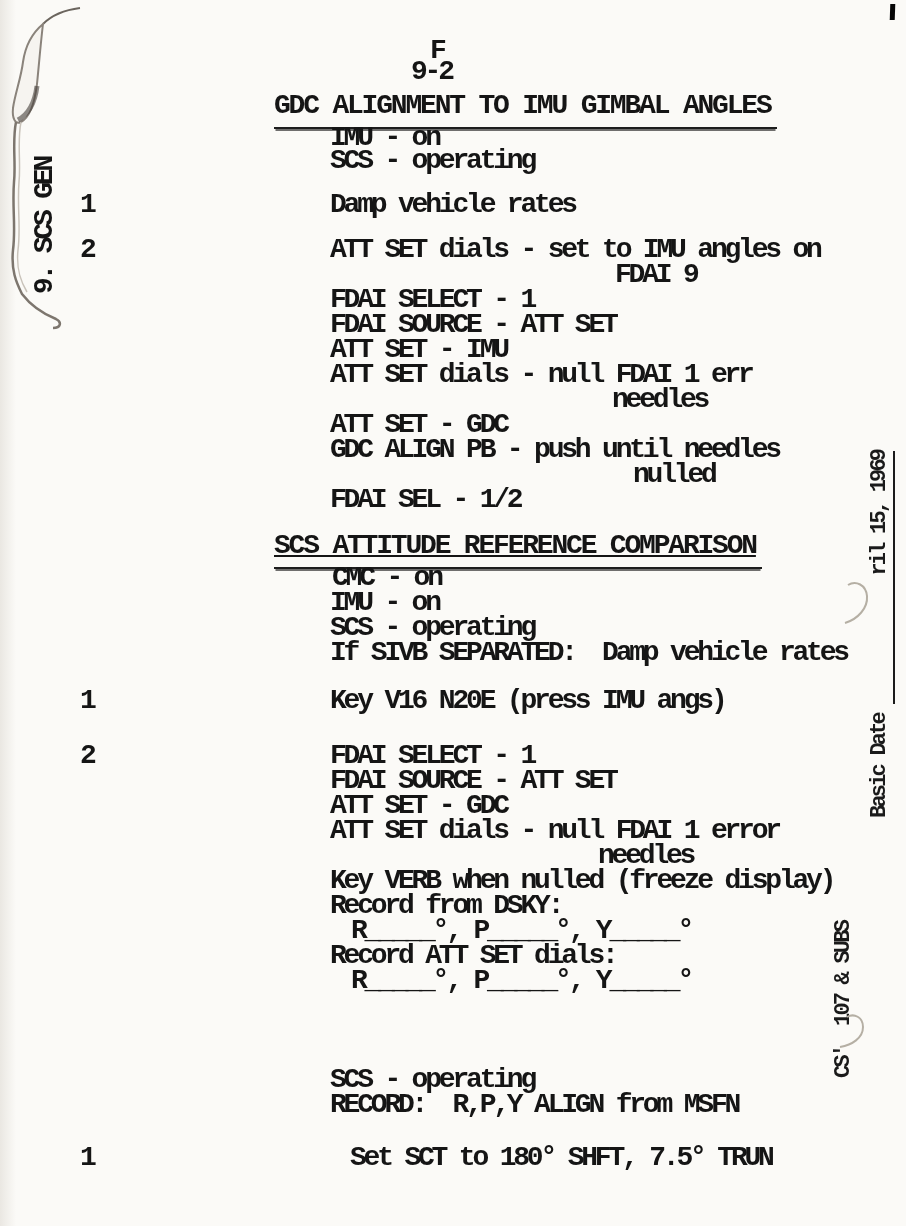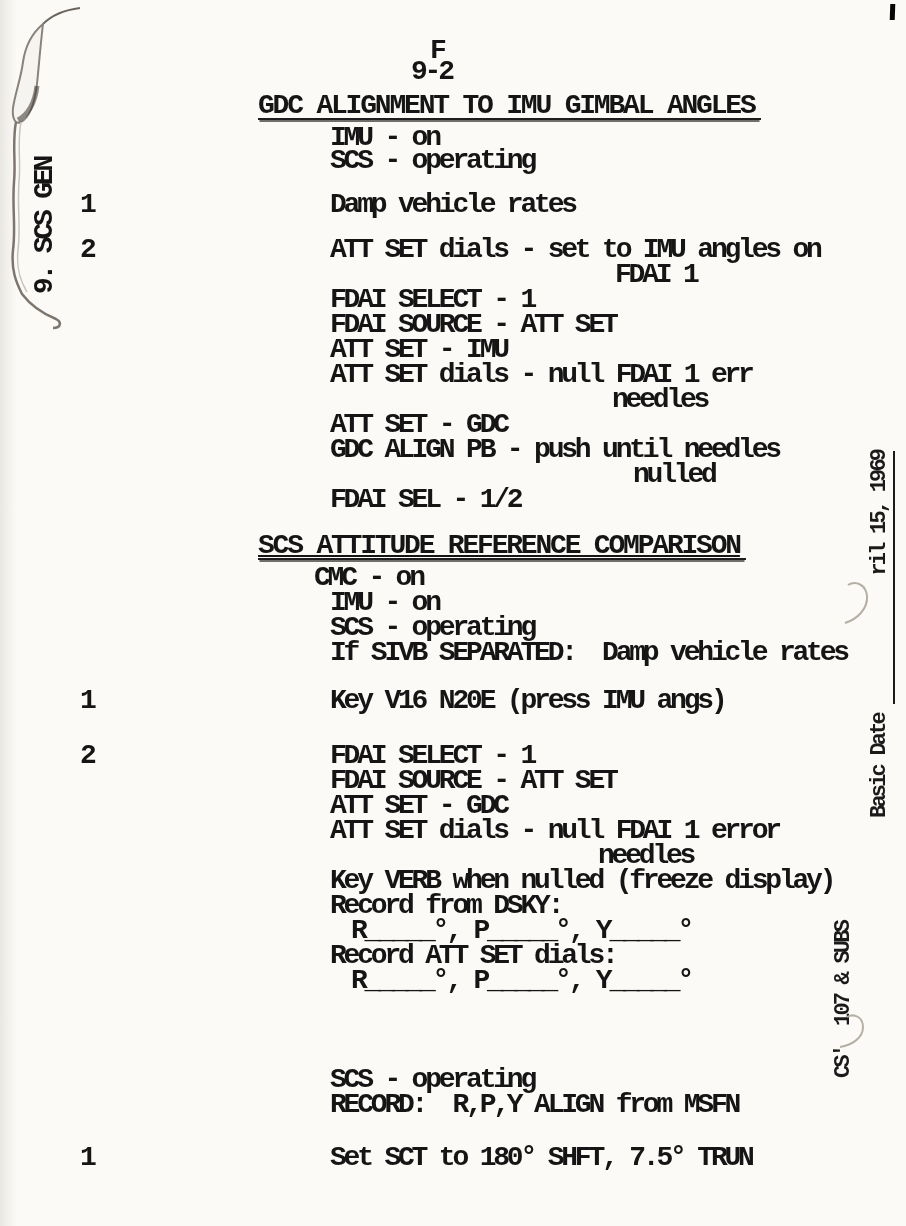--- a/index.html
+++ b/index.html
@@ -15,21 +15,21 @@
     opacity:.55;pointer-events:none;z-index:4;
   }
   .ln{
     position:absolute;font-size:28px;letter-spacing:-3.2px;
     line-height:25px;white-space:pre;z-index:2;
   }
   .title{
     letter-spacing:-2.2px;
     border-bottom:2px solid #1d1d1d;
     box-shadow:0 3.5px 0 -1.5px rgba(35,35,35,.65);
-    padding:0 6px 0 0;display:inline-block;
+    padding:0 6px 9px 0;display:inline-block;margin-left:16px;
   }
   .vert{
     position:absolute;transform-origin:0 0;transform:rotate(-90deg);
     white-space:pre;font-weight:bold;z-index:2;
   }
   #left-tab{left:30px;top:294px;width:160px;font-size:28px;letter-spacing:-3.2px;line-height:30px;}
   #date-block{left:812px;top:818px;width:382px;font-size:22px;letter-spacing:-2.8px;line-height:27px;color:#1a1a1a;}
   #effectivity{left:830px;top:1078px;width:175px;font-size:22px;letter-spacing:-2.8px;line-height:27px;color:#1a1a1a;}
   .fill{display:inline-block;border-bottom:2px solid #1b1b1b;}
   #basic-fill{padding-left:128px;}
@@ -49,33 +49,33 @@
 
   <div class="ln title" style="left:258px;top:93px;">GDC ALIGNMENT TO IMU GIMBAL ANGLES</div>
   <div class="ln" style="left:330px;top:125px;">IMU - on</div>
   <div class="ln" style="left:330px;top:148px;">SCS - operating</div>
 
   <div class="ln" style="left:80px;top:192px;">1</div>
   <div class="ln" style="left:330px;top:192px;">Damp vehicle rates</div>
 
   <div class="ln" style="left:80px;top:237px;">2</div>
   <div class="ln" style="left:330px;top:237px;">ATT SET dials - set to IMU angles on</div>
-  <div class="ln" style="left:615px;top:262px;">FDAI 1</div>
+  <div class="ln" style="left:615px;top:262px;">FDAI 9</div>
   <div class="ln" style="left:330px;top:287px;">FDAI SELECT - 1</div>
   <div class="ln" style="left:330px;top:312px;">FDAI SOURCE - ATT SET</div>
   <div class="ln" style="left:330px;top:337px;">ATT SET - IMU</div>
   <div class="ln" style="left:330px;top:362px;">ATT SET dials - null FDAI 1 err</div>
   <div class="ln" style="left:612px;top:387px;">needles</div>
   <div class="ln" style="left:330px;top:412px;">ATT SET - GDC</div>
   <div class="ln" style="left:330px;top:437px;">GDC ALIGN PB - push until needles</div>
   <div class="ln" style="left:633px;top:462px;">nulled</div>
   <div class="ln" style="left:330px;top:487px;">FDAI SEL - 1/2</div>
 
   <div class="ln title" style="left:258px;top:533px;text-decoration:underline;">SCS ATTITUDE REFERENCE COMPARISON</div>
-  <div class="ln" style="left:314px;top:565px;">CMC - on</div>
+  <div class="ln" style="left:332px;top:565px;">CMC - on</div>
   <div class="ln" style="left:330px;top:590px;">IMU - on</div>
   <div class="ln" style="left:330px;top:615px;">SCS - operating</div>
   <div class="ln" style="left:330px;top:640px;">If SIVB SEPARATED:  Damp vehicle rates</div>
 
   <div class="ln" style="left:80px;top:688px;">1</div>
   <div class="ln" style="left:330px;top:688px;">Key V16 N20E (press IMU angs)</div>
 
   <div class="ln" style="left:80px;top:743px;">2</div>
   <div class="ln" style="left:330px;top:743px;">FDAI SELECT - 1</div>
   <div class="ln" style="left:330px;top:768px;">FDAI SOURCE - ATT SET</div>
@@ -85,21 +85,21 @@
   <div class="ln" style="left:330px;top:893px;">Record from DSKY:</div>
   <div class="ln" style="left:330px;top:868px;">Key VERB when nulled (freeze display)</div>
   <div class="ln" style="left:351px;top:918px;">R_____°, P_____°, Y_____°</div>
   <div class="ln" style="left:330px;top:943px;">Record ATT SET dials:</div>
   <div class="ln" style="left:351px;top:968px;">R_____°, P_____°, Y_____°</div>
 
   <div class="ln" style="left:330px;top:1067px;">SCS - operating</div>
   <div class="ln" style="left:330px;top:1092px;">RECORD:  R,P,Y ALIGN from MSFN</div>
 
   <div class="ln" style="left:80px;top:1145px;">1</div>
-  <div class="ln" style="left:330px;top:1145px;">Set SCT to 180° SHFT, 7.5° TRUN</div>
+  <div class="ln" style="left:350px;top:1145px;">Set SCT to 180° SHFT, 7.5° TRUN</div>
 
   <div class="vert" id="left-tab">9. SCS GEN</div>
 
   <div class="vert" id="date-block">
     <div><span>Basic Date</span> <span class="fill" id="basic-fill"><span>ril 15, 1969</span></span></div>
     
   </div>
 
   <div class="vert" id="effectivity">CS'  107 &amp; SUBS</div>
 

